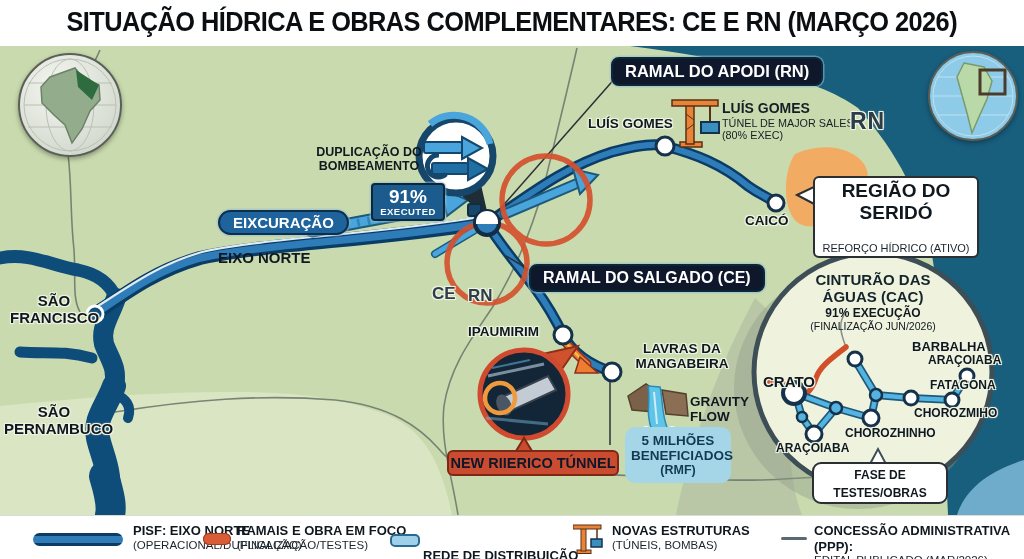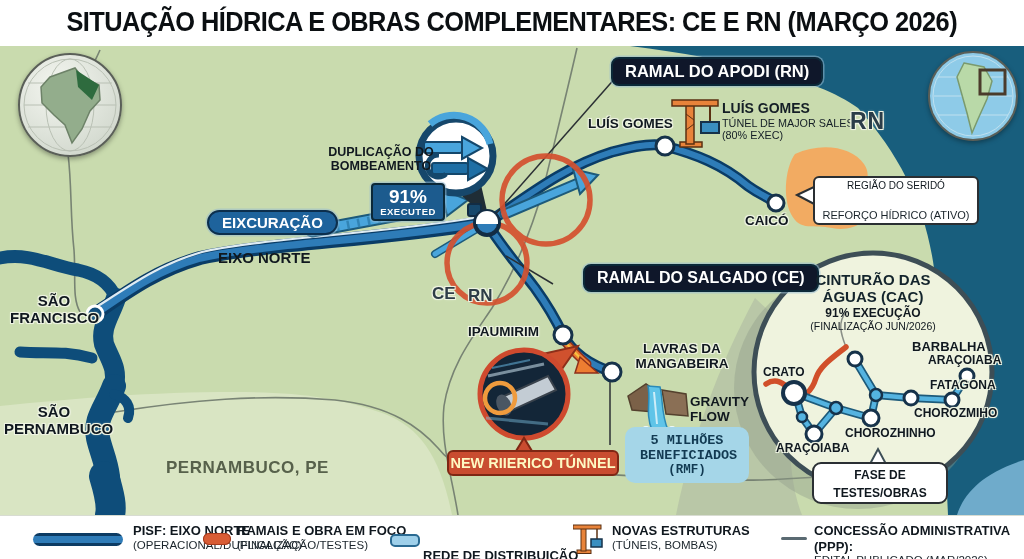--- a/index.html
+++ b/index.html
@@ -11,23 +11,23 @@
                letter-spacing:-0.6px;transform:scaleX(.94);white-space:nowrap;}
   
   .map{position:absolute;left:0;top:46px;width:1024px;height:469px;background:#c9dbae;overflow:hidden;}
   .map svg{position:absolute;left:0;top:0;}
   .lbl{position:absolute;color:#10181f;font-weight:700;white-space:nowrap;line-height:1.12;}
   .halo{text-shadow:-1px -1px 0 #eef3e2,1px -1px 0 #eef3e2,-1px 1px 0 #eef3e2,1px 1px 0 #eef3e2,0 0 3px #eef3e2;}
   .ctr{text-align:center;white-space:normal;}
   .navybox{position:absolute;background:#0f172a;border:2px solid #0b2838;border-radius:8px;
            box-shadow:0 0 0 1.5px rgba(150,185,210,.55);color:#fff;font-weight:700;text-align:center;}
   .pill{position:absolute;background:#1e639c;border:2px solid #0c2f4d;border-radius:15px;color:#fff;
-        font-weight:700;font-size:15px;padding:2px 13px;box-shadow:0 0 0 1.5px rgba(150,185,210,.5);}
+        font-weight:700;font-size:15px;padding:2px 13px;box-shadow:0 0 0 1.5px rgba(150,185,210,.5);margin-left:11px;}
   .whitebox{position:absolute;background:#fff;border:2px solid #2a2f33;border-radius:6px;text-align:center;}
-  .redbox{position:absolute;background:#c94c30;border:2px solid #7e2714;border-radius:6px;color:#fef9c3;
+  .redbox{position:absolute;background:#c94c30;border:2px solid #7e2714;border-radius:6px;color:#0f172a;
           font-weight:700;text-align:center;}
   .bluebox{position:absolute;background:#a5d6e8;border-radius:10px;color:#123a52;text-align:center;font-weight:700;}
   .globe{position:absolute;border-radius:50%;border:2px solid #5a5f58;box-shadow:0 2px 5px rgba(0,0,0,.35);overflow:hidden;}
   
   .legend{position:absolute;left:0;top:515px;width:1024px;height:44px;background:#fff;border-top:1px solid #d8dcd2;}
   .leg-title{font-size:13px;font-weight:700;color:#10181f;line-height:1.2;}
   .leg-sub{font-size:11.5px;color:#1a242b;line-height:1.2;}
   .leg-text{position:absolute;top:7px;}
   .swatch{position:absolute;}
 </style>
@@ -235,50 +235,50 @@
         <path d="M34,10 L54,14 L62,28 L57,46 L48,66 L42,80 L37,60 L32,42 L27,24 Z" fill="#b9d9a8" stroke="#7a9a6e" stroke-width="1.5"></path>
         <rect x="50" y="17" width="25" height="24" fill="none" stroke="#4a3b2b" stroke-width="3"></rect>
       </svg>
     </div>
 
     <div class="pill" style="left:207px;top:164px;">
       <span>EIXCURAÇÃO</span>
     </div>
     <div class="lbl" style="left:218px;top:204px;font-size:15px;">EIXO NORTE</div>
 
-    <div class="lbl ctr" style="left:328px;top:99px;width:106px;font-size:12.5px;">
+    <div class="lbl ctr" style="left:316px;top:99px;width:106px;font-size:12.5px;">
       <div>DUPLICAÇÃO DO</div>
       <div>BOMBEAMENTO</div>
     </div>
 
     <div class="navybox" style="left:371px;top:137px;width:70px;padding:2px 0;border-radius:4px;background:#1c5b8e;">
       <div style="font-size:19px;line-height:1;">91%</div>
       <div style="font-size:9.5px;letter-spacing:.5px;">EXECUTED</div>
     </div>
 
     <div class="navybox" style="left:611px;top:11px;padding:3px 12px;font-size:16.5px;">
       <span>RAMAL DO APODI (RN)</span>
     </div>
-    <div class="navybox" style="left:583px;top:218px;padding:3px 12px;font-size:16px;">
+    <div class="navybox" style="left:529px;top:218px;padding:3px 12px;font-size:16px;">
       <span>RAMAL DO SALGADO (CE)</span>
     </div>
 
     <div class="lbl halo" style="left:588px;top:70px;font-size:13.5px;">LUÍS GOMES</div>
 
     <div class="lbl" style="left:722px;top:55px;font-size:14px;color:#141e26;">
       <div>LUÍS GOMES</div>
       <div style="font-size:10.8px;font-weight:400;">TÚNEL DE MAJOR SALES</div>
       <div style="font-size:10.8px;font-weight:400;">(80% EXEC)</div>
     </div>
 
     <div class="lbl halo" style="left:850px;top:63px;font-size:23px;color:#2b3d49;letter-spacing:1px;">RN</div>
     <div class="lbl halo" style="left:745px;top:167px;font-size:13.5px;">CAICÓ</div>
 
     <div class="whitebox" style="left:813px;top:130px;width:154px;padding:2px 4px;">
-      <div style="font-size:10px;font-weight:400;color:#10181f;">REGIÃO DO SERIDÓ</div>
+      <div style="font-size:19px;font-weight:700;color:#10181f;">REGIÃO DO SERIDÓ</div>
       <div style="font-size:11px;color:#1a242b;margin-top:18px;">REFORÇO HÍDRICO (ATIVO)</div>
     </div>
 
     <div class="lbl halo" style="left:432px;top:238px;font-size:17px;color:#2e3d47;">CE</div>
     <div class="lbl halo" style="left:468px;top:240px;font-size:17px;color:#2e3d47;">RN</div>
 
     <div class="lbl halo" style="left:468px;top:278px;font-size:13.5px;">IPAUMIRIM</div>
     <div class="lbl halo ctr" style="left:624px;top:295px;width:116px;font-size:13.5px;">
       <div>LAVRAS DA</div>
       <div>MANGABEIRA</div>
@@ -286,43 +286,42 @@
 
     <div class="lbl" style="left:690px;top:348px;font-size:13.5px;">
       <div>GRAVITY</div>
       <div>FLOW</div>
     </div>
 
     <div class="redbox" style="left:447px;top:404px;width:168px;padding:3px 0;font-size:14.5px;">
       <span>NEW RIIERICO TÚNNEL</span>
     </div>
 
-    <div class="bluebox" style="left:625px;top:381px;width:94px;padding:6px 15px;font-family:Liberation Mono, monospace;">
+    <div class="bluebox" style="left:625px;top:381px;width:94px;padding:6px 6px;">
       <div style="font-size:13.5px;">5 MILHÕES</div>
       <div style="font-size:13.5px;">BENEFICIADOS</div>
       <div style="font-size:12.5px;">(RMF)</div>
     </div>
 
     <div class="lbl ctr halo" style="left:10px;top:247px;width:88px;font-size:15px;">
       <div>SÃO</div>
       <div>FRANCISCO</div>
     </div>
     <div class="lbl ctr halo" style="left:4px;top:358px;width:100px;font-size:15px;">
       <div>SÃO</div>
       <div>PERNAMBUCO</div>
     </div>
-    <div class="lbl" style="left:166px;top:412px;font-size:17px;color:#57614b;letter-spacing:.5px;">PERNAMBUCO, PE</div>
 
     <div class="lbl ctr" style="left:793px;top:226px;width:160px;font-size:15px;color:#13242c;">
       <div>CINTURÃO DAS</div>
       <div>ÁGUAS (CAC)</div>
     </div>
     <div class="lbl ctr" style="left:793px;top:261px;width:160px;font-size:12px;">91% EXECUÇÃO</div>
     <div class="lbl ctr" style="left:793px;top:275px;width:160px;font-size:10.5px;font-weight:400;">(FINALIZAÇÃO JUN/2026)</div>
-    <div class="lbl halo" style="left:763px;top:320px;font-size:12px;">CRATO</div>
+    <div class="lbl halo" style="left:763px;top:328px;font-size:15px;">CRATO</div>
     <div class="lbl halo" style="left:864px;top:294px;font-size:13px;padding-left:48px;">BARBALHA</div>
     <div class="lbl halo" style="left:928px;top:308px;font-size:12px;">ARAÇOIABA</div>
     <div class="lbl halo" style="left:882px;top:333px;font-size:12px;padding-left:48px;">FATAGONA</div>
     <div class="lbl halo" style="left:914px;top:361px;font-size:12px;">CHOROZMIHO</div>
     <div class="lbl halo" style="left:845px;top:381px;font-size:12px;">CHOROZHINHO</div>
     <div class="lbl halo" style="left:776px;top:396px;font-size:12px;">ARAÇOIABA</div>
     <div class="whitebox" style="left:812px;top:416px;width:132px;padding:1px 0;border-radius:9px;">
       <span style="font-size:12px;font-weight:700;color:#10181f;">FASE DE TESTES/OBRAS</span>
     </div>
   </div>

